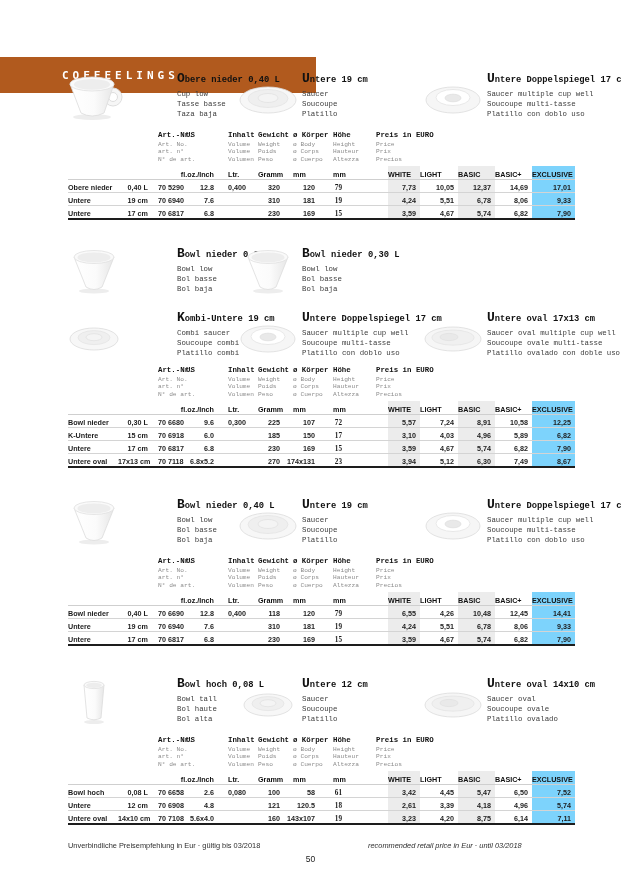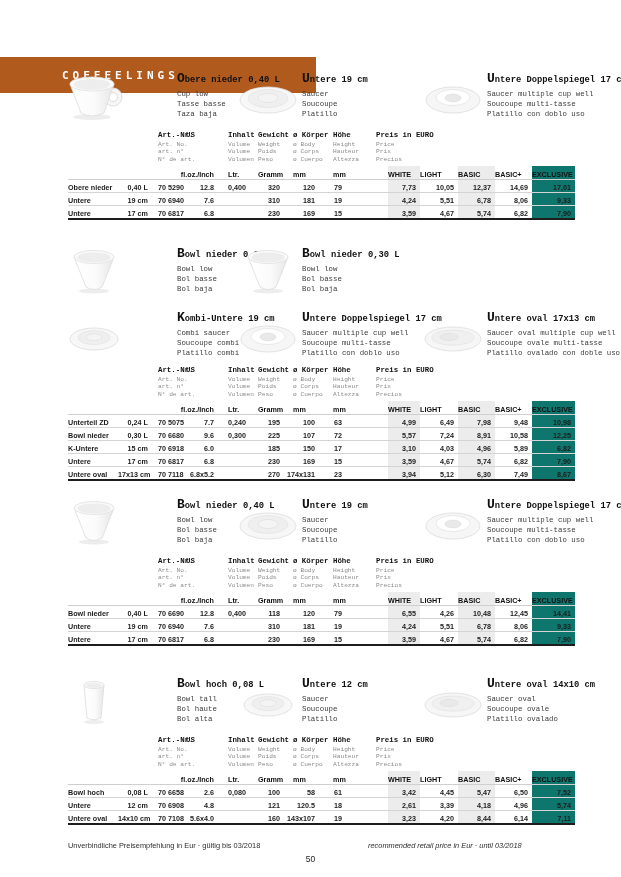--- a/index.html
+++ b/index.html
@@ -44,30 +44,30 @@
   .urow td { height:13px; border-bottom:1px solid #cfcfcf; font-weight:bold; color:#111; }
   .drow td { height:12px; border-bottom:1px solid #d4d4d4; font-weight:bold; color:#1c1c1c; }
   .r  { text-align:left; padding-right:4px !important; }
   .cname { text-align:left; }
   .csize { text-align:right; }
   .cart  { padding-left:10px !important; }
   .cus   { text-align:right; padding-right:2px !important; }
   .cinh  { padding-left:12px !important; }
   .cgew  { text-align:right; padding-right:2px !important; }
   .ckoe  { text-align:right; padding-right:3px !important; }
-  .choe  { text-align:right; padding-right:0 !important; }
+  .choe  { text-align:right; padding-right:0 !important;font-family:Liberation Serif, serif; }
   .ul-us { text-align:right; padding-right:2px !important; }
   .ul-inh{ padding-left:12px !important; }
   .ul-gew{ padding-left:6px  !important; }
   .ul-koe{ padding-left:11px !important; }
   .ul-hoe{ padding-left:15px !important; }
   .cpr   { text-align:right; padding-right:4px !important; }
   .bg-a { background:#ececec; }
   .bg-b { background:#ffffff; }
-  .bg-c { background:#0f766e; }
+  .bg-c { background:#7dd3fc; }
   
   .foot-de { position:absolute; left:68px; top:841px; font-size:7.4px; color:#2e2e2e; }
   .foot-en { position:absolute; left:368px; top:841px; font-size:7.4px; font-style:italic; color:#2e2e2e; }
   .pageno  { position:absolute; left:0; top:854px; width:621px; text-align:center; font-size:8.5px; color:#222; }
   .defs-hidden { position:absolute; width:0; height:0; overflow:hidden; }
 </style>
 </head>
 <body>
 
 <svg class="defs-hidden" aria-hidden="true">
@@ -471,36 +471,20 @@
         <td class="ul-koe">mm</td>
         <td class="ul-hoe">mm</td>
         <td></td>
         <td class="r bg-a">WHITE</td>
         <td class="r bg-b">LIGHT</td>
         <td class="r bg-a">BASIC</td>
         <td class="r bg-b">BASIC+</td>
         <td class="r bg-c">EXCLUSIVE</td>
       </tr>
 
-      <tr class="drow">
-        <td class="cname">Unterteil ZD</td>
-        <td class="csize">0,24 L</td>
-        <td class="cart">70 5075</td>
-        <td class="cus">7.7</td>
-        <td class="cinh">0,240</td>
-        <td class="cgew">195</td>
-        <td class="ckoe">100</td>
-        <td class="choe">63</td>
-        <td></td>
-        <td class="cpr bg-a">4,99</td>
-        <td class="cpr bg-b">6,49</td>
-        <td class="cpr bg-a">7,98</td>
-        <td class="cpr bg-b">9,48</td>
-        <td class="cpr bg-c">10,98</td>
-      </tr>
 
       <tr class="drow">
         <td class="cname">Bowl nieder</td>
         <td class="csize">0,30 L</td>
         <td class="cart">70 6680</td>
         <td class="cus">9.6</td>
         <td class="cinh">0,300</td>
         <td class="cgew">225</td>
         <td class="ckoe">107</td>
         <td class="choe">72</td>
@@ -931,21 +915,21 @@
         <td class="csize">14x10 cm</td>
         <td class="cart">70 7108</td>
         <td class="cus">5.6x4.0</td>
         <td class="cinh"></td>
         <td class="cgew">160</td>
         <td class="ckoe">143x107</td>
         <td class="choe">19</td>
         <td></td>
         <td class="cpr bg-a">3,23</td>
         <td class="cpr bg-b">4,20</td>
-        <td class="cpr bg-a">8,44</td>
+        <td class="cpr bg-a">8,75</td>
         <td class="cpr bg-b">6,14</td>
         <td class="cpr bg-c">7,11</td>
       </tr>
     </tbody>
 
   </table>
 </div>
   </div>
 
   <div class="foot-de">Unverbindliche Preisempfehlung in Eur · gültig bis 03/2018</div>

